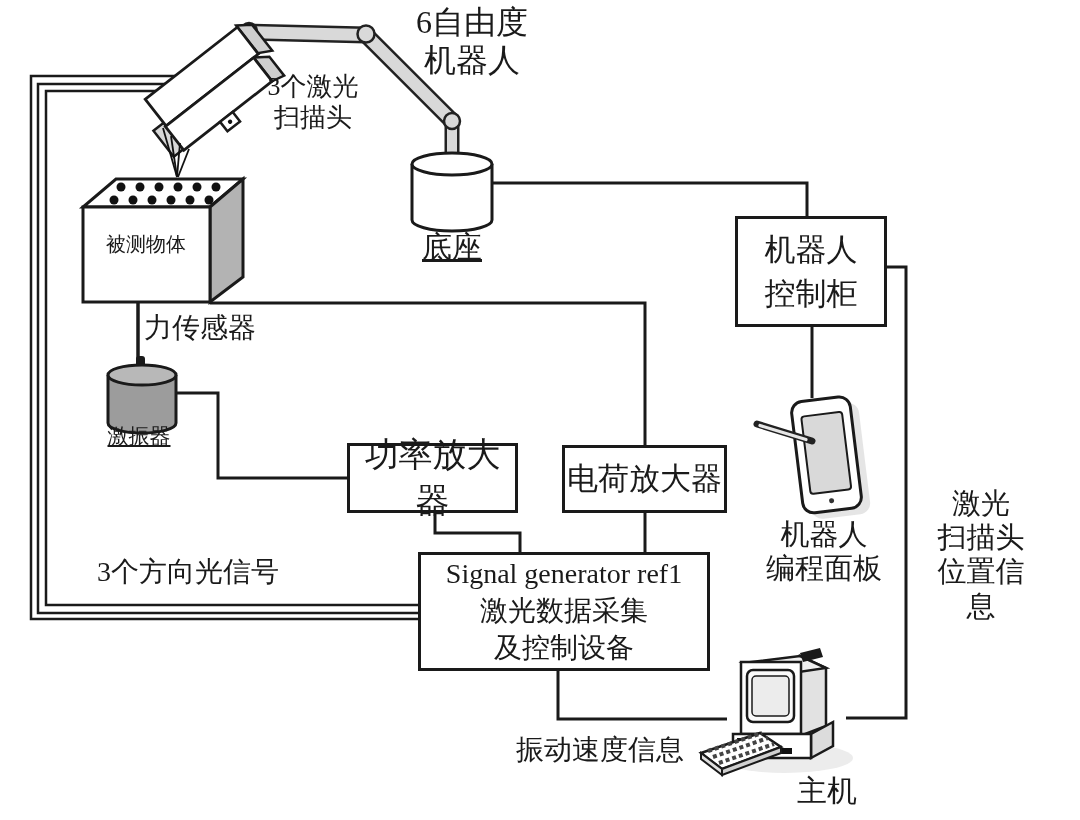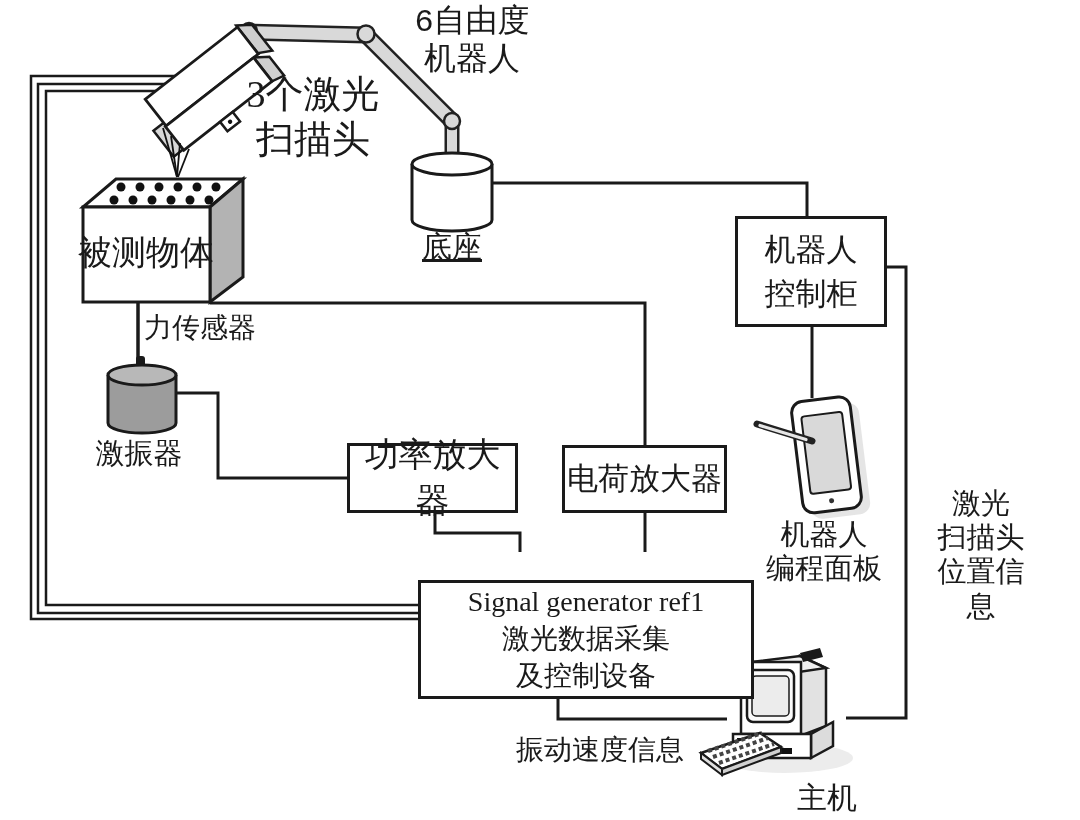--- a/index.html
+++ b/index.html
@@ -147,42 +147,43 @@
     </g>
   </svg>
 
   <div class="node" style="left:735px;top:216px;width:152px;height:111px;font-size:31px;line-height:1.4;">机器人
 控制柜</div>
 
   <div class="node" style="left:347px;top:443px;width:171px;height:70px;font-size:34px;">功率放大器</div>
 
   <div class="node" style="left:562px;top:445px;width:165px;height:68px;font-size:31px;">电荷放大器</div>
 
-  <div class="node" style="left:418px;top:580px;width:336px;height:119px;font-size:28px;line-height:1.32;">Signal generator ref1
+  <div class="node" style="left:418px;top:552px;width:292px;height:119px;font-size:28px;line-height:1.32;">Signal generator ref1
 激光数据采集
 及控制设备</div>
 
-  <div class="lbl c" style="left:472px;top:4px;font-size:32px;font-family:Liberation Mono, monospace;">6自由度
+  <div class="lbl c" style="left:472px;top:4px;font-size:32px;">6自由度
 机器人</div>
 
-  <div class="lbl c" style="left:313px;top:72px;font-size:38px;">3个激光
+  <div class="lbl c" style="left:313px;top:72px;font-size:26px;">3个激光
 扫描头</div>
 
-  <div class="lbl c" style="left:146px;top:233px;font-size:34px;">被测物体</div>
+  <div class="lbl c" style="left:146px;top:233px;font-size:20px;">被测物体</div>
 
   <div class="lbl c" style="left:452px;top:229px;font-size:30px;text-decoration:underline;">底座</div>
 
   <div class="lbl" style="left:144px;top:311px;font-size:28px;">力传感器</div>
 
-  <div class="lbl c" style="left:139px;top:436px;font-size:29px;">激振器</div>
+  <div class="lbl c" style="left:139px;top:424px;font-size:21px;text-decoration:underline;">激振器</div>
 
+  <div class="lbl c" style="left:188px;top:555px;font-size:28px;">3个方向光信号</div>
 
   <div class="lbl c" style="left:824px;top:517px;font-size:29px;">机器人
 编程面板</div>
 
   <div class="lbl c" style="left:981px;top:486px;font-size:29px;">激光
 扫描头
 位置信息</div>
 
   <div class="lbl c" style="left:600px;top:733px;font-size:28px;">振动速度信息</div>
 
-  <div class="lbl c" style="left:827px;top:773px;font-size:30px;margin-top:7px;">主机</div>
+  <div class="lbl c" style="left:827px;top:773px;font-size:30px;">主机</div>
 </div>
 
 </body></html>

